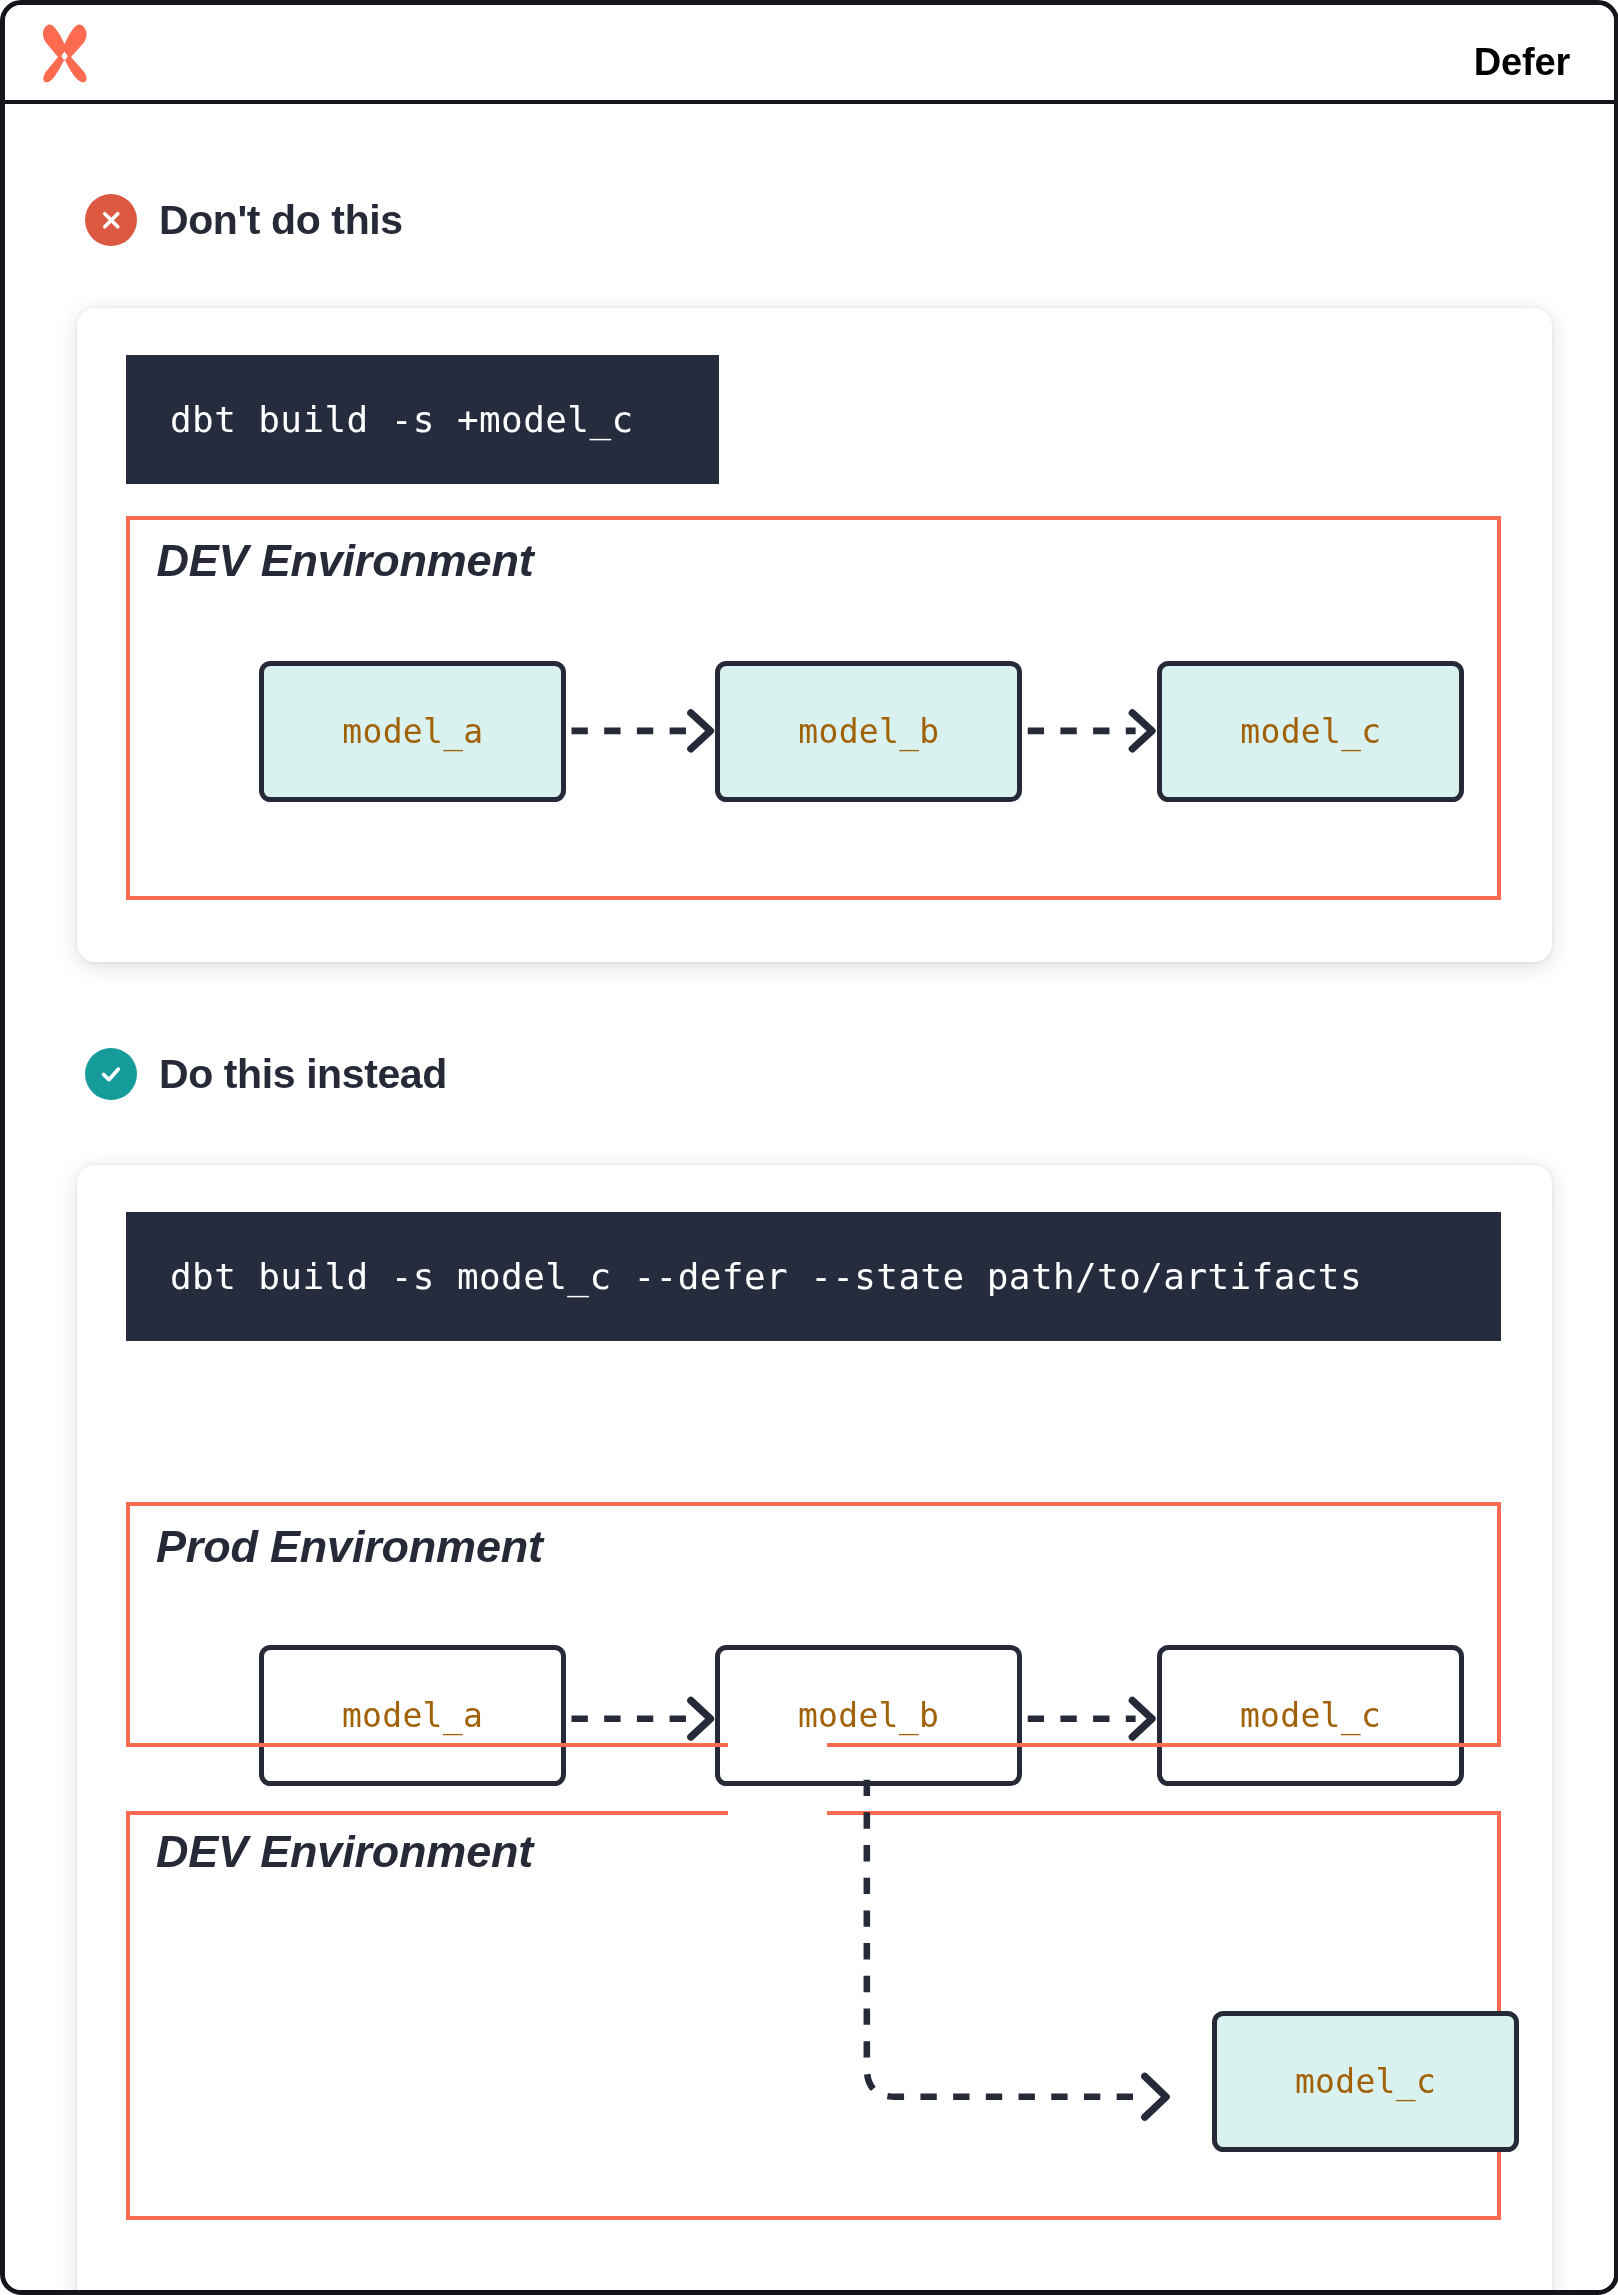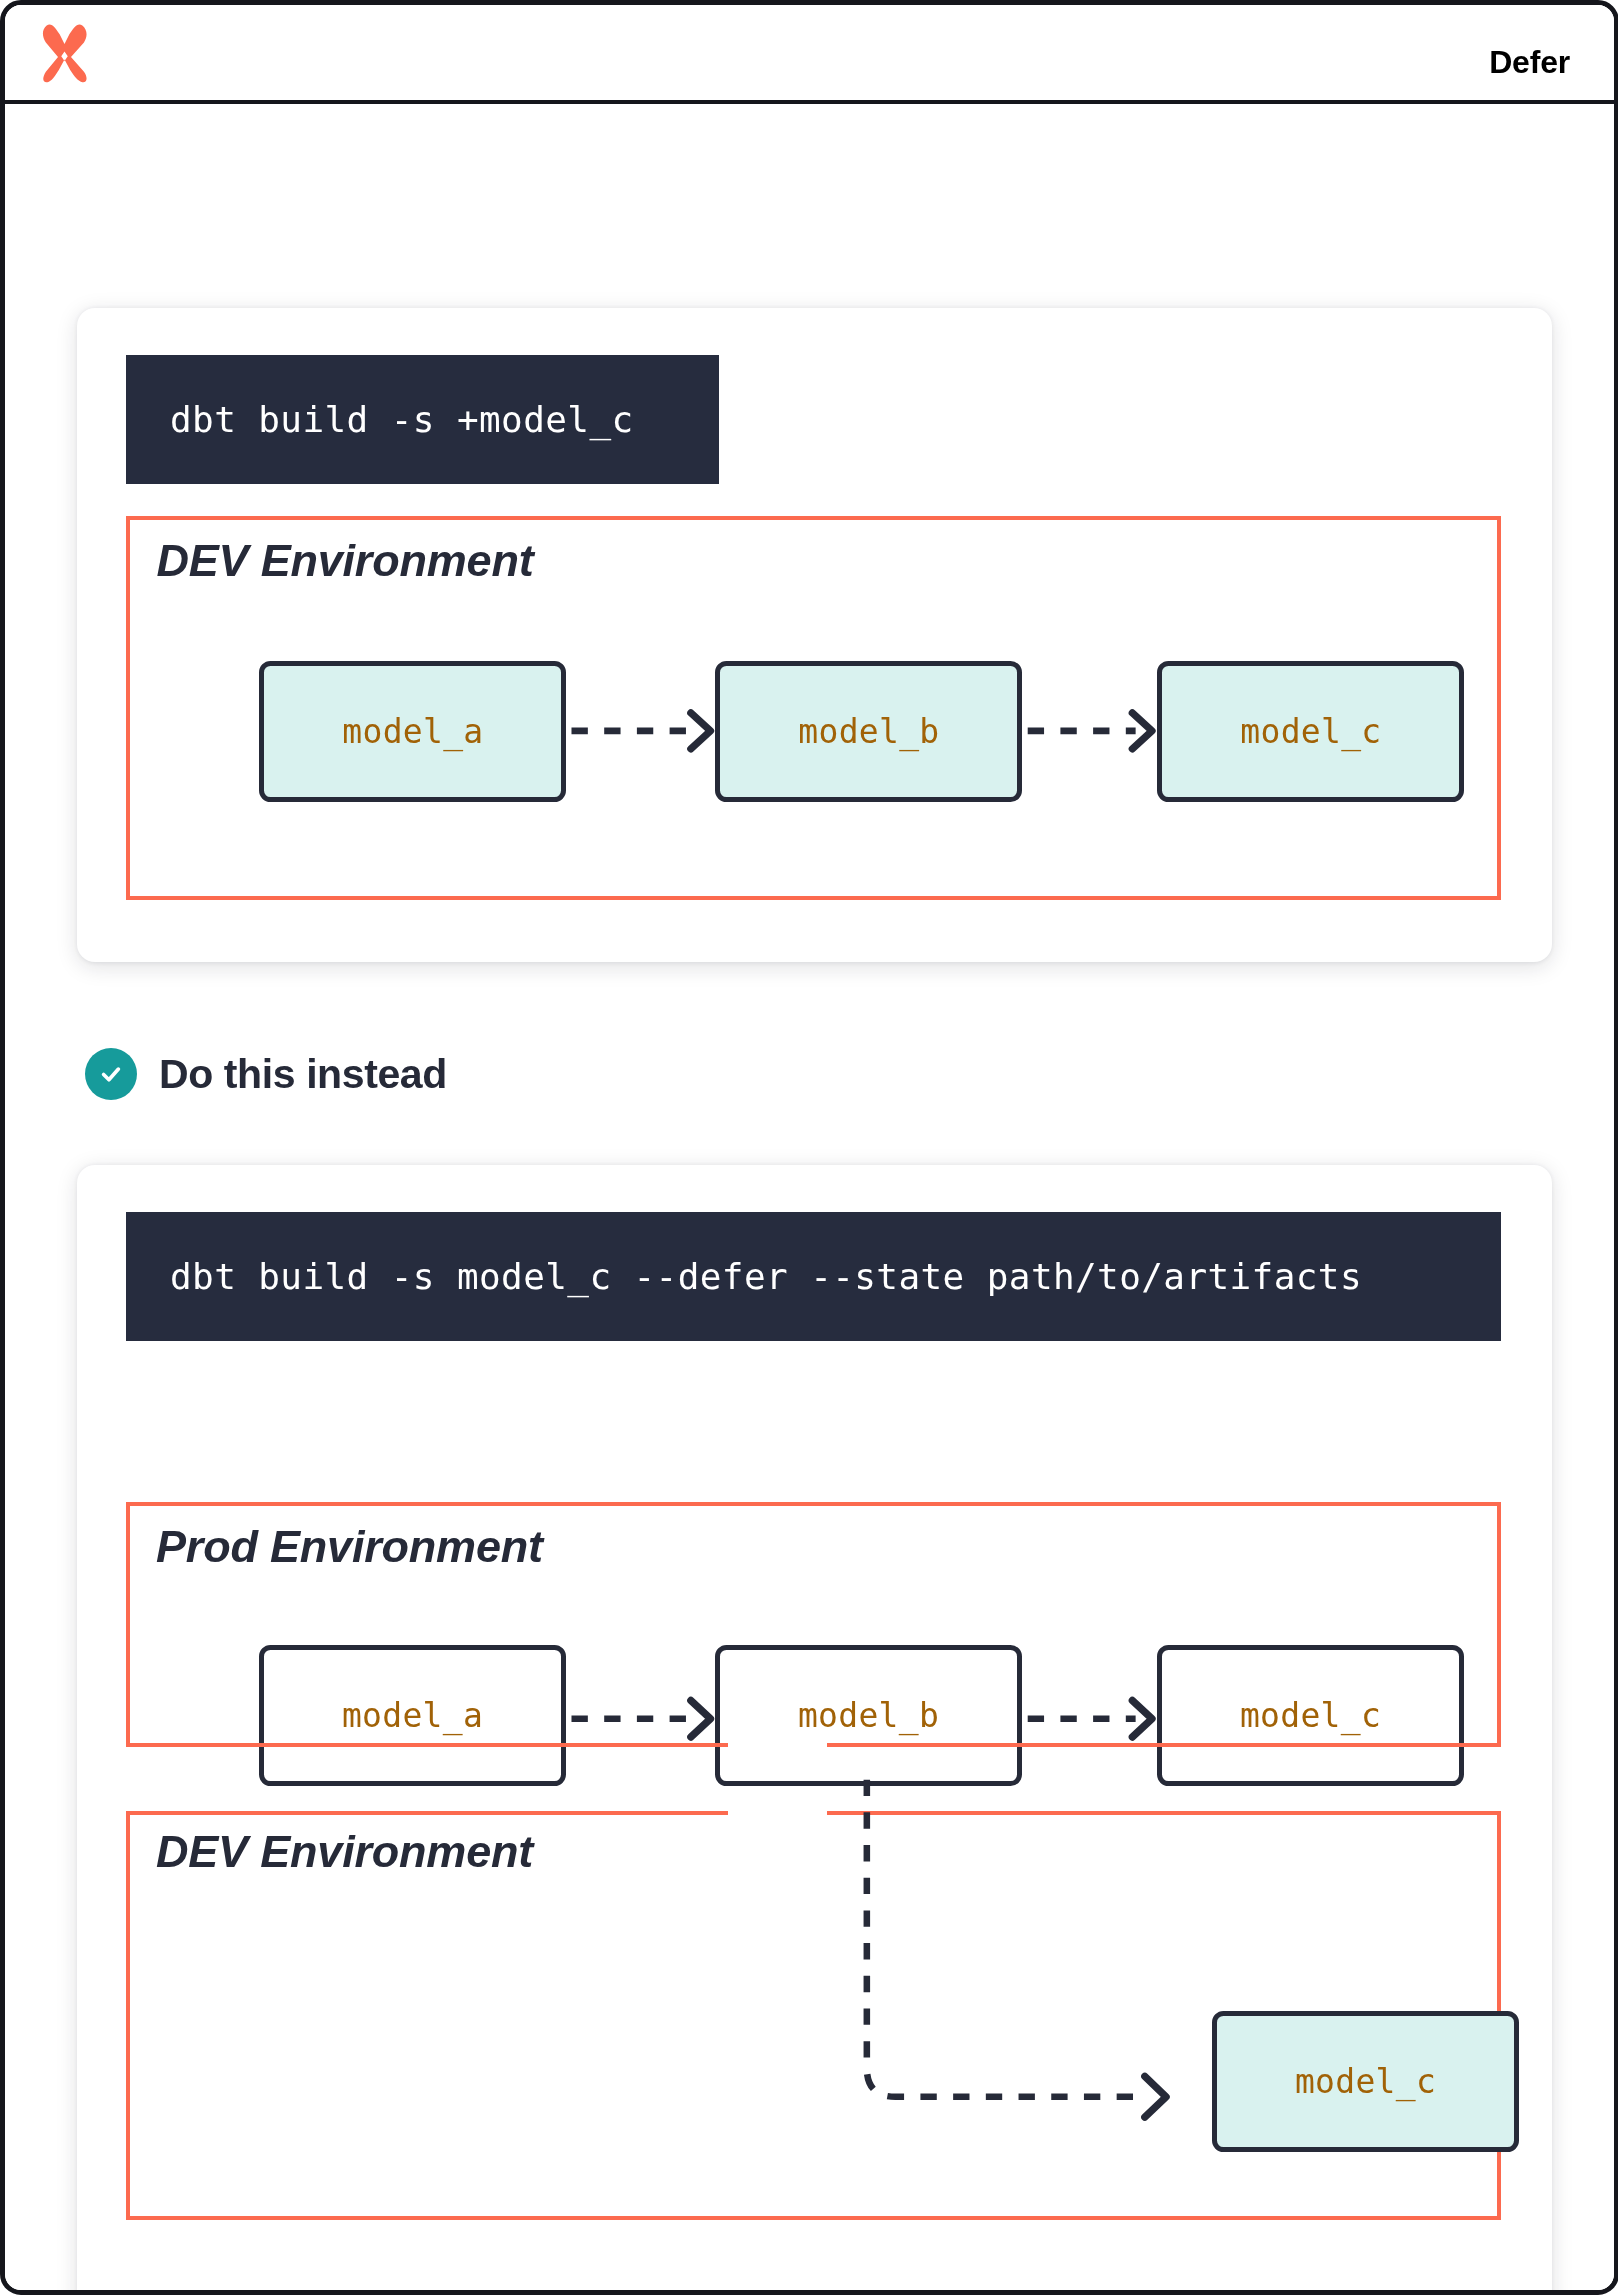--- a/index.html
+++ b/index.html
@@ -29,21 +29,21 @@
     height: 99px;
     background: #ffffff;
     border-bottom: 4.9px solid #15161c;
     display: flex;
     align-items: center;
     justify-content: space-between;
     padding: 0 44px 0 34px;
   }
   .brand-logo { width: 51px; height: 60px; display: block; flex: none; }
   .header-title {
-    font-size: 32px;
+    font-size: 38px;
     font-weight: 700;
     color: #000000;
     letter-spacing: -0.2px;
     line-height: 1;
     margin-top: 19px;
   }
 
   
   .body-area {
     position: absolute;
@@ -155,20 +155,28 @@
       <svg class="brand-logo" viewBox="0 0 62 74" xmlns="http://www.w3.org/2000/svg">
         <path d="M9 3 C3 8 3 16 8 24 L23 42 L8 60 C3 68 4 74 10 73 C15 72 19 66 24 58 L31 45 L38 58 C43 66 48 72 53 73 C59 74 60 67 55 60 L39 42 L55 24 C60 16 59 8 53 3 C47 -1 42 6 37 14 L31 26 L25 14 C20 6 15 -1 9 3 Z
                  M31 35 L35 41 L31 47 L27 41 Z" fill="#fc6a4f" fill-rule="evenodd"></path>
       </svg>
     </span>
     <span class="header-title">Defer</span>
   </div>
 
   <div class="body-area">
 
+    <div class="section-head" style="position:absolute; left:80px; top:90px;">
+      <span class="badge bad">
+        <svg width="24.5" height="24.5" viewBox="0 0 30 30">
+          <path d="M7 7 L23 23 M23 7 L7 23" stroke="#ffffff" stroke-width="4.4" stroke-linecap="round"></path>
+        </svg>
+      </span>
+      <span class="section-title">Don't do this</span>
+    </div>
 
     <div class="card" style="position:absolute; left:72px; top:204px; width:1475px; height:654px;padding-left:48px;">
 
       <div class="code-block" style="position:absolute; left:49px; top:47px; width:593px; height:129px;">
         <span>dbt build -s +model_c</span>
       </div>
 
       <div class="env-box" style="position:absolute; left:-1.6px; top:208px; width:1375px; height:384px; margin-left:51px;">
         <span class="env-label">DEV Environment</span>
 

